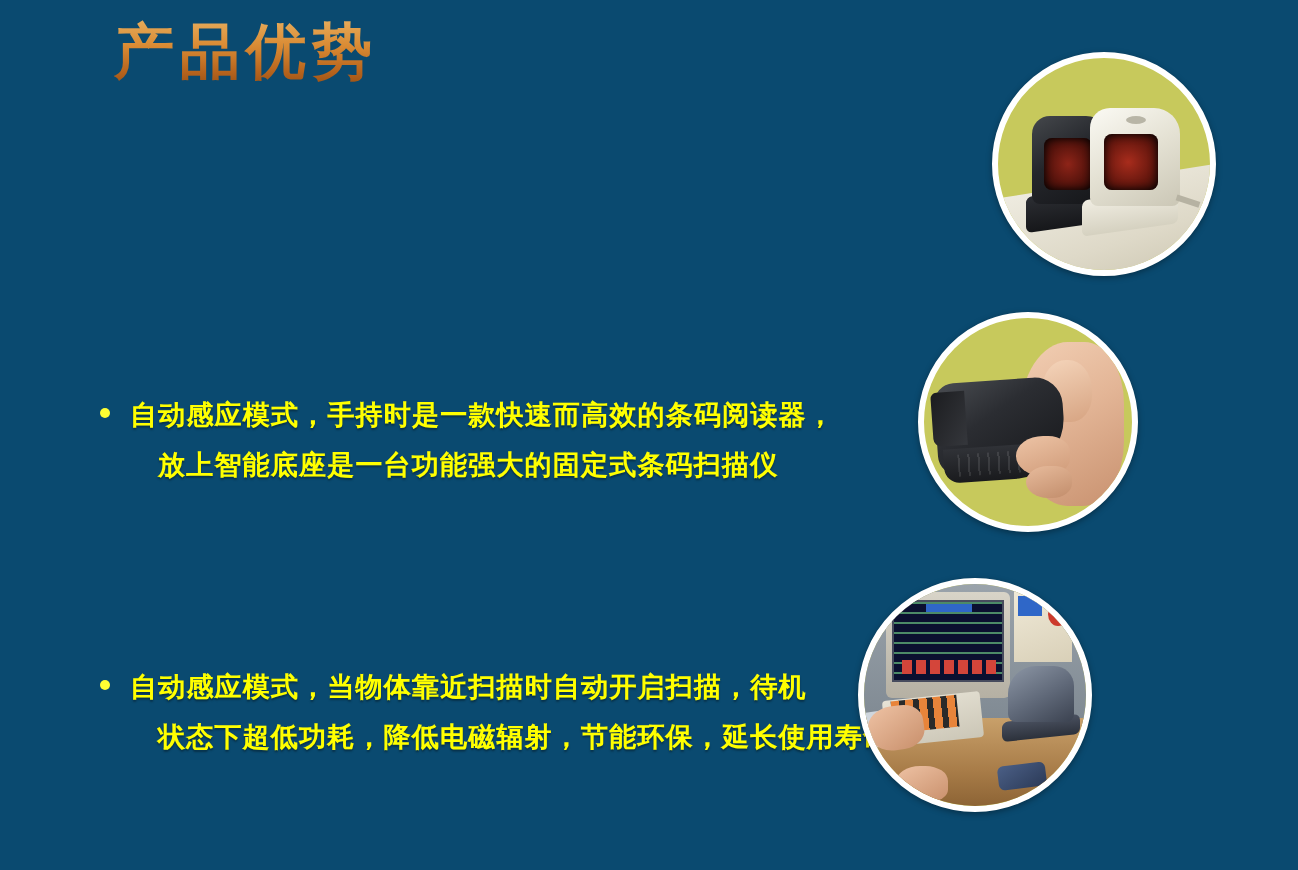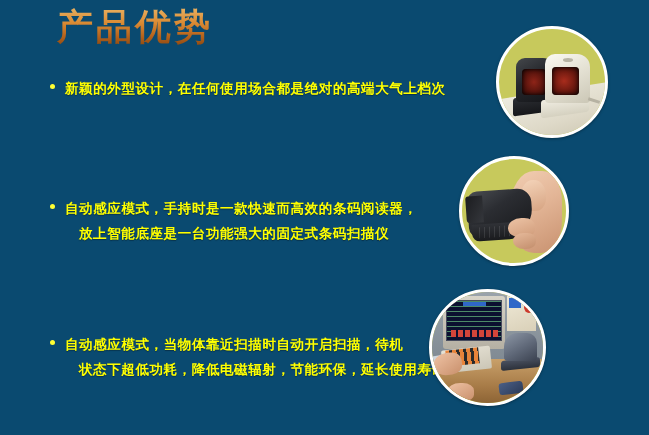--- a/index.html
+++ b/index.html
@@ -23,21 +23,21 @@
     background: #0a4a70;
     overflow: hidden;
   }
 
   
   #page-title {
     position: absolute;
     left: 57px;
     top: 8px;
     font-family: "DejaVu Sans", sans-serif;
-    font-size: 36px;
+    font-size: 30px;
     font-weight: 700;
     letter-spacing: 3px;
     line-height: 38px;
     background: linear-gradient(180deg, #e8b060 0%, #d98a33 40%, #b4621c 75%, #8d4a12 100%);
     -webkit-background-clip: text;
     background-clip: text;
     color: transparent;
     -webkit-text-fill-color: transparent;
     white-space: nowrap;
   }
@@ -359,26 +359,20 @@
     background: #2f67c8;
   }
 </style>
 </head>
 <body>
 
 <div id="slide">
 
   <div id="page-title">产品优势</div>
 
-  <div class="bullet-row" id="bullet-1">
-    <span class="bullet-dot"></span>
-    <span class="bullet-text">
-      <span>新颖的外型设计，在任何使用场合都是绝对的高端大气上档次</span>
-    </span>
-  </div>
 
   <div class="bullet-row" id="bullet-2">
     <span class="bullet-dot"></span>
     <span class="bullet-text">
       <span>自动感应模式，手持时是一款快速而高效的条码阅读器，</span>
       <span class="line2">放上智能底座是一台功能强大的固定式条码扫描仪</span>
     </span>
   </div>
 
   <div class="bullet-row" id="bullet-3">

